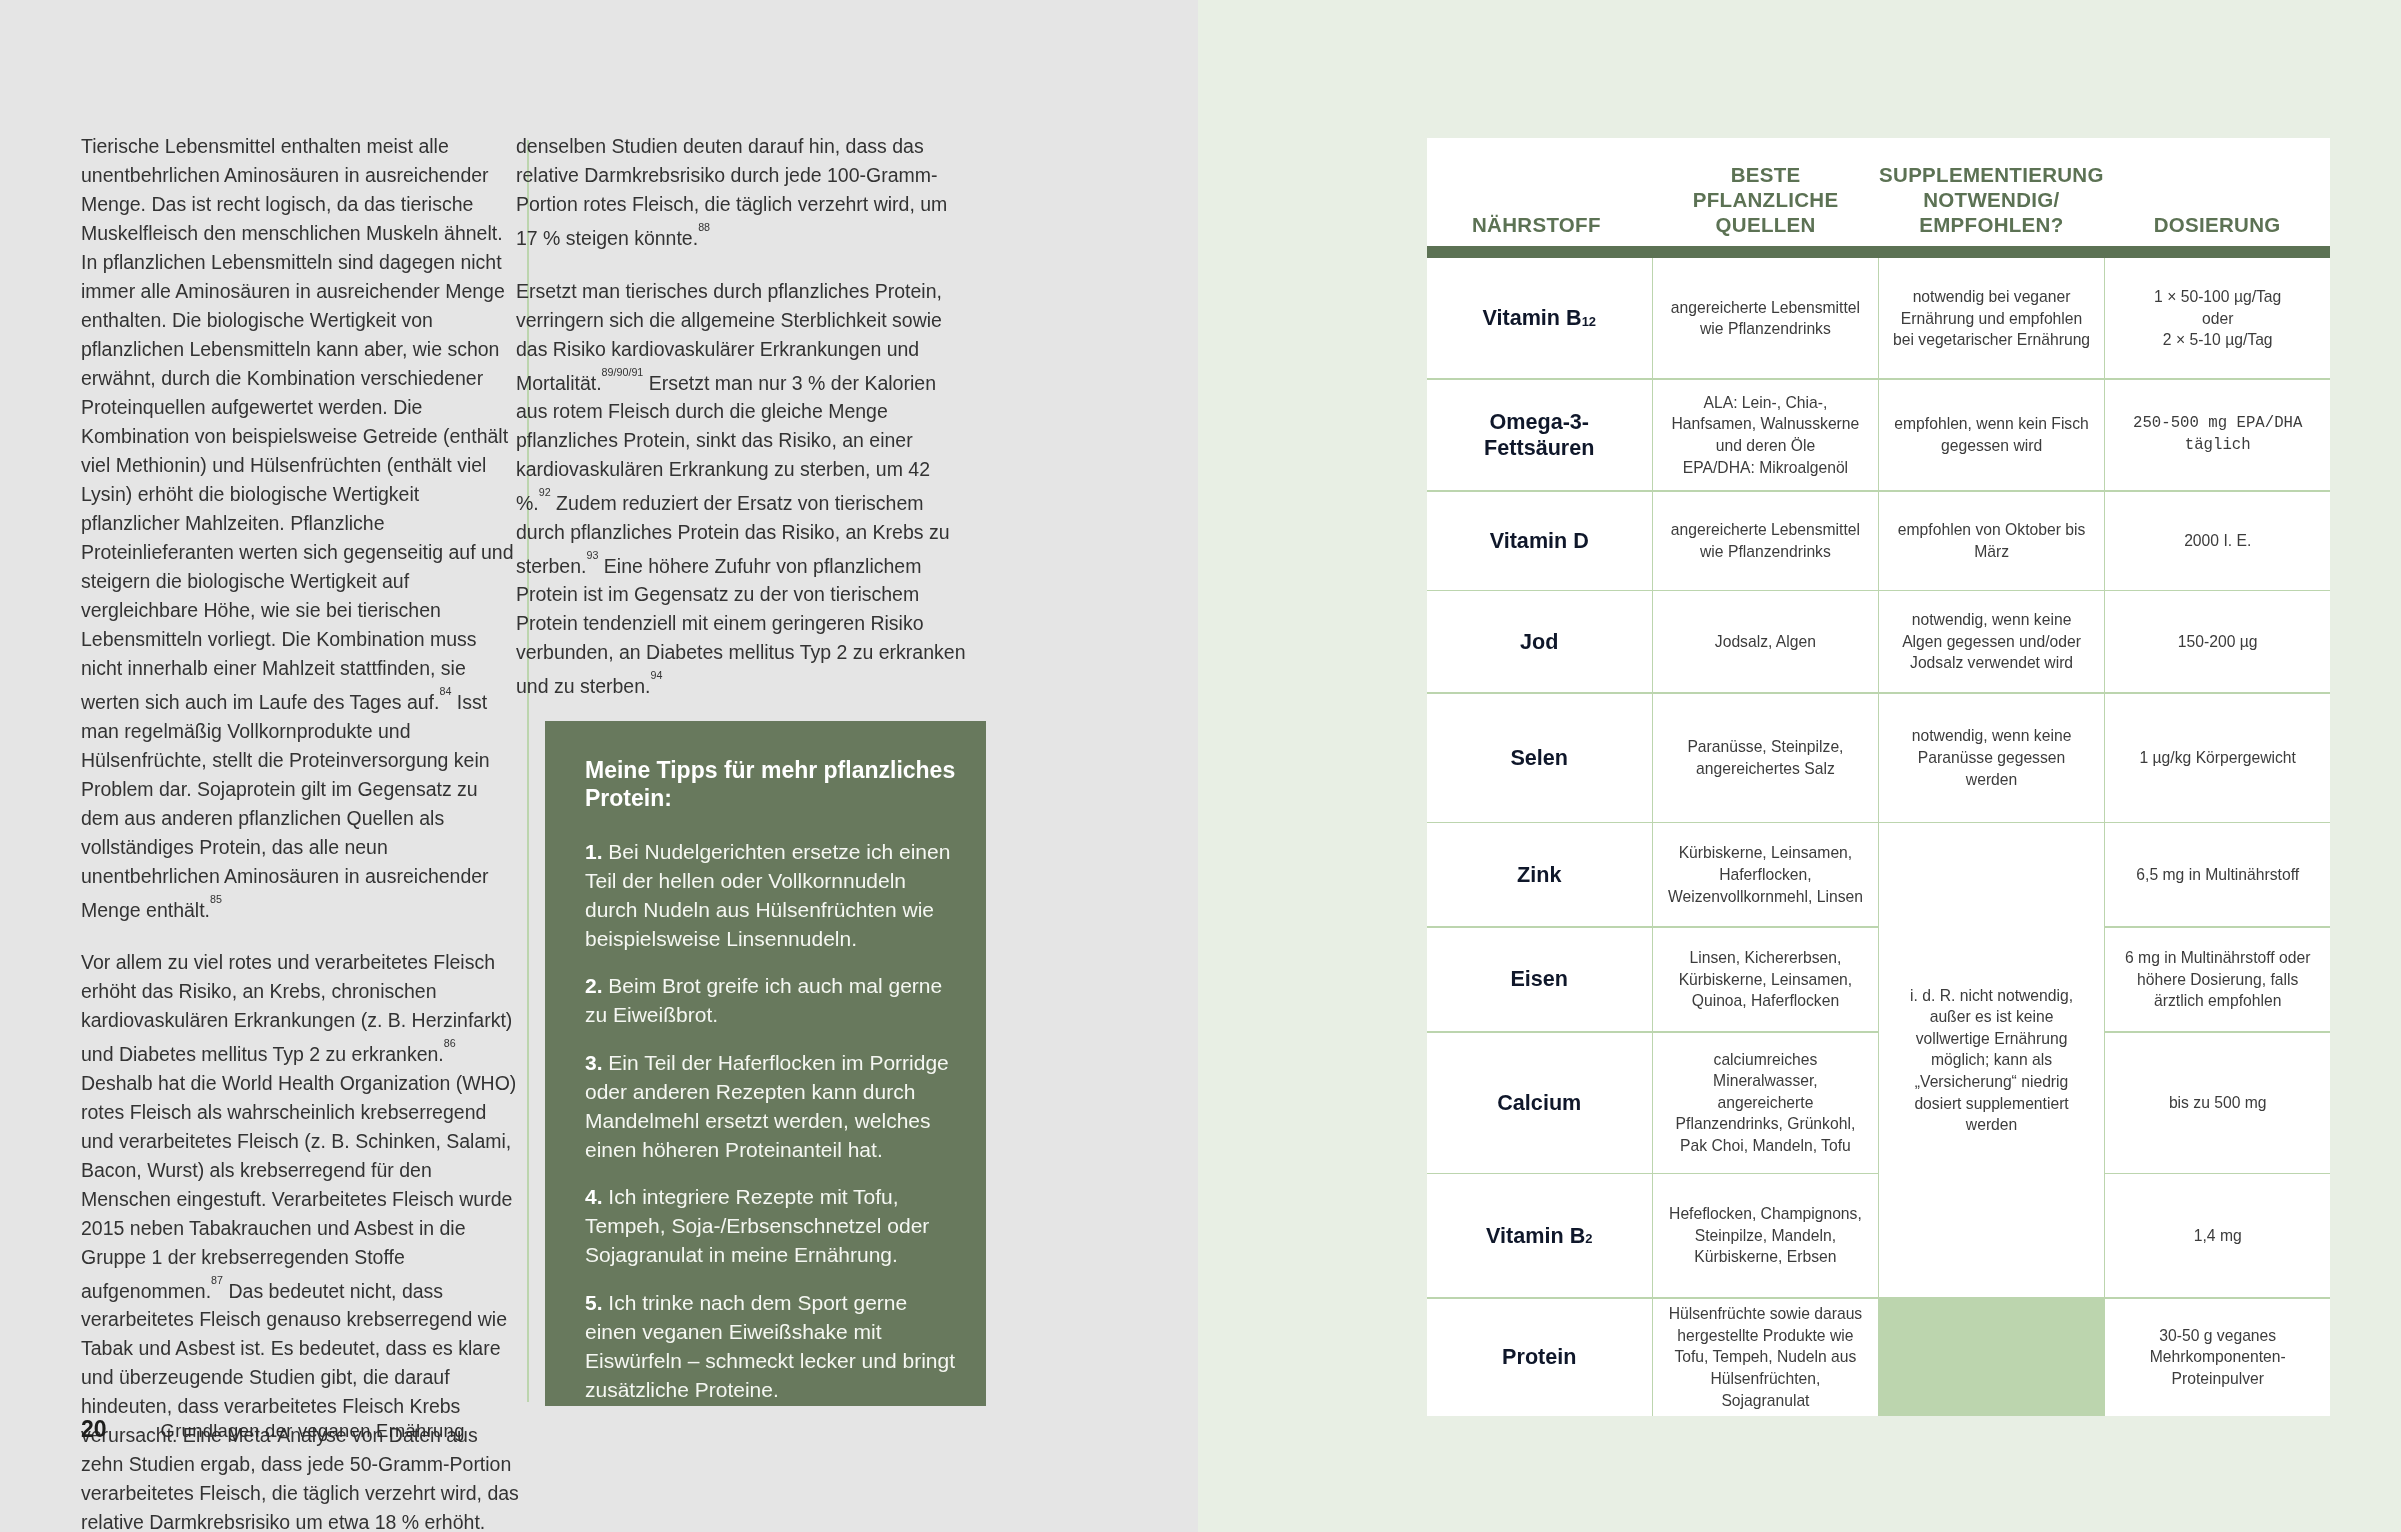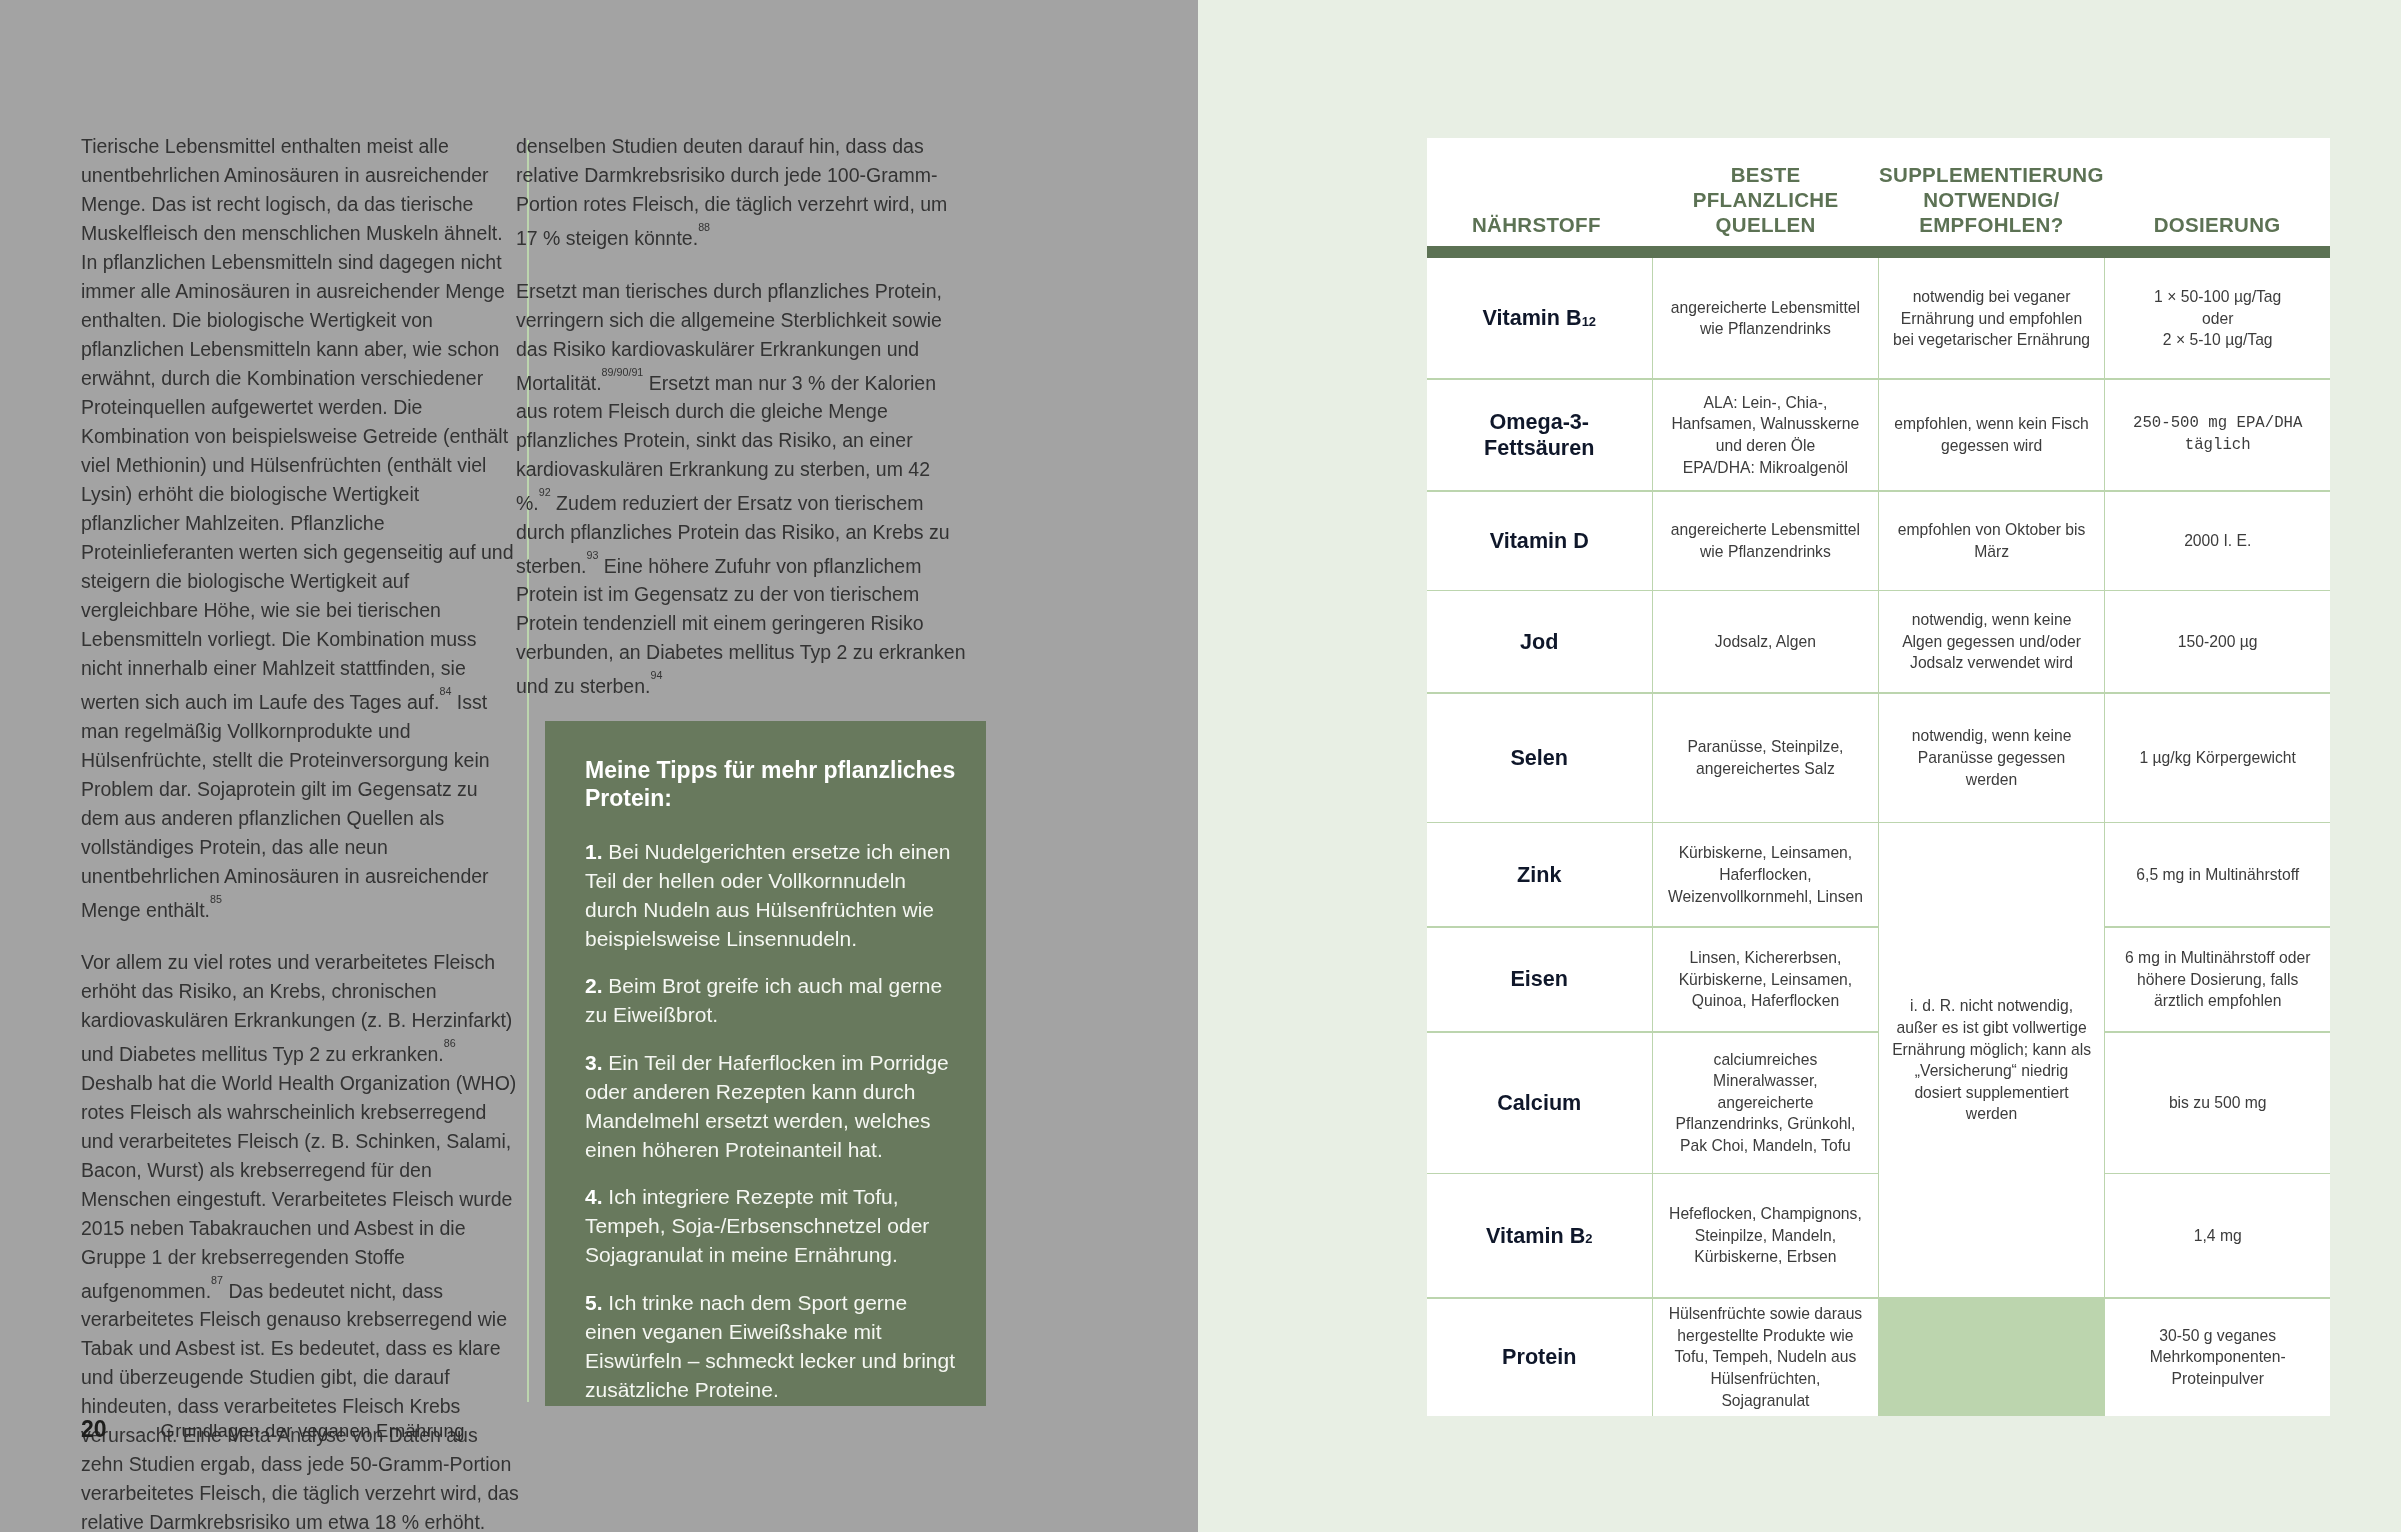--- a/index.html
+++ b/index.html
@@ -5,21 +5,21 @@
   html,body{margin:0;padding:0;}
   body{
     width:2401px;height:1533px;
     position:relative;
     background:#ffffff;
     font-family:"Liberation Sans", sans-serif;
     color:#2e2e2e;
     overflow:hidden;
   }
   
-  .page-left{position:absolute;left:0;top:0;width:1198px;height:1533px;background:#a3a3a3;}
+  .page-left{position:absolute;left:0;top:0;width:1198px;height:1533px;background:#e5e5e5;}
   .text-col{position:absolute;top:132px;font-size:19.5px;line-height:29px;color:#333333;text-align:left;}
   .col-1{left:81px;width:439px;}
   .col-2{left:516px;width:454px;}
   .text-col p{margin:0 0 24px 0;}
   .text-col sup, .tip-box sup{font-size:0.55em;position:relative;top:-0.55em;letter-spacing:0;}
   .column-rule{position:absolute;left:527px;top:140px;width:1.6px;height:1262px;background:#bcd5ae;}
   
   .tip-box{
     position:absolute;left:545px;top:721px;width:441px;height:685px;
     background:#68795d;color:#f5f7f2;
@@ -119,21 +119,21 @@
         <div class="cell name" style="grid-area: 4 / 1;">Jod</div>
         <div class="cell" style="grid-area: 4 / 2;">Jodsalz, Algen</div>
         <div class="cell" style="grid-area: 4 / 3;">notwendig, wenn keine Algen gegessen und/oder Jodsalz verwendet wird</div>
         <div class="cell" style="grid-area: 4 / 4;">150-200 µg</div>
         <div class="cell" style="grid-area: 5 / 2;">Paranüsse, Steinpilze, angereichertes Salz</div>
         <div class="cell name" style="grid-area: 5 / 1;">Selen</div>
         <div class="cell" style="grid-area: 5 / 3;">notwendig, wenn keine Paranüsse gegessen werden</div>
         <div class="cell" style="grid-area: 5 / 4;">1 µg/kg Körpergewicht</div>
         <div class="cell name" style="grid-area: 6 / 1;">Zink</div>
         <div class="cell" style="grid-area: 6 / 2;">Kürbiskerne, Leinsamen, Haferflocken, Weizenvollkornmehl, Linsen</div>
-        <div class="cell" style="grid-area: 6 / 3 / span 4;">i. d. R. nicht notwendig, außer es ist gibt vollwertige Ernährung möglich; kann als „Versicherung“ niedrig dosiert supplementiert werden</div>
+        <div class="cell" style="grid-area: 6 / 3 / span 4;">i. d. R. nicht notwendig, außer es ist keine vollwertige Ernährung möglich; kann als „Versicherung“ niedrig dosiert supplementiert werden</div>
         <div class="cell" style="grid-area: 6 / 4;">6,5 mg in Multinährstoff</div>
         <div class="cell name" style="grid-area: 7 / 1;">Eisen</div>
         <div class="cell" style="grid-area: 7 / 2;">Linsen, Kichererbsen, Kürbiskerne, Leinsamen, Quinoa, Haferflocken</div>
         <div class="cell" style="grid-area: 7 / 4;">6 mg in Multinährstoff oder höhere Dosierung, falls ärztlich empfohlen</div>
         <div class="cell name" style="grid-area: 8 / 1;">Calcium</div>
         <div class="cell" style="grid-area: 8 / 2;">calciumreiches Mineralwasser, angereicherte Pflanzendrinks, Grünkohl, Pak Choi, Mandeln, Tofu</div>
         <div class="cell" style="grid-area: 8 / 4;">bis zu 500 mg</div>
         <div class="cell name" style="grid-area: 9 / 1;">Vitamin B<sub>2</sub></div>
         <div class="cell" style="grid-area: 9 / 2;">Hefeflocken, Champignons, Steinpilze, Mandeln, Kürbiskerne, Erbsen</div>
         <div class="cell" style="grid-area: 9 / 4;">1,4 mg</div>

